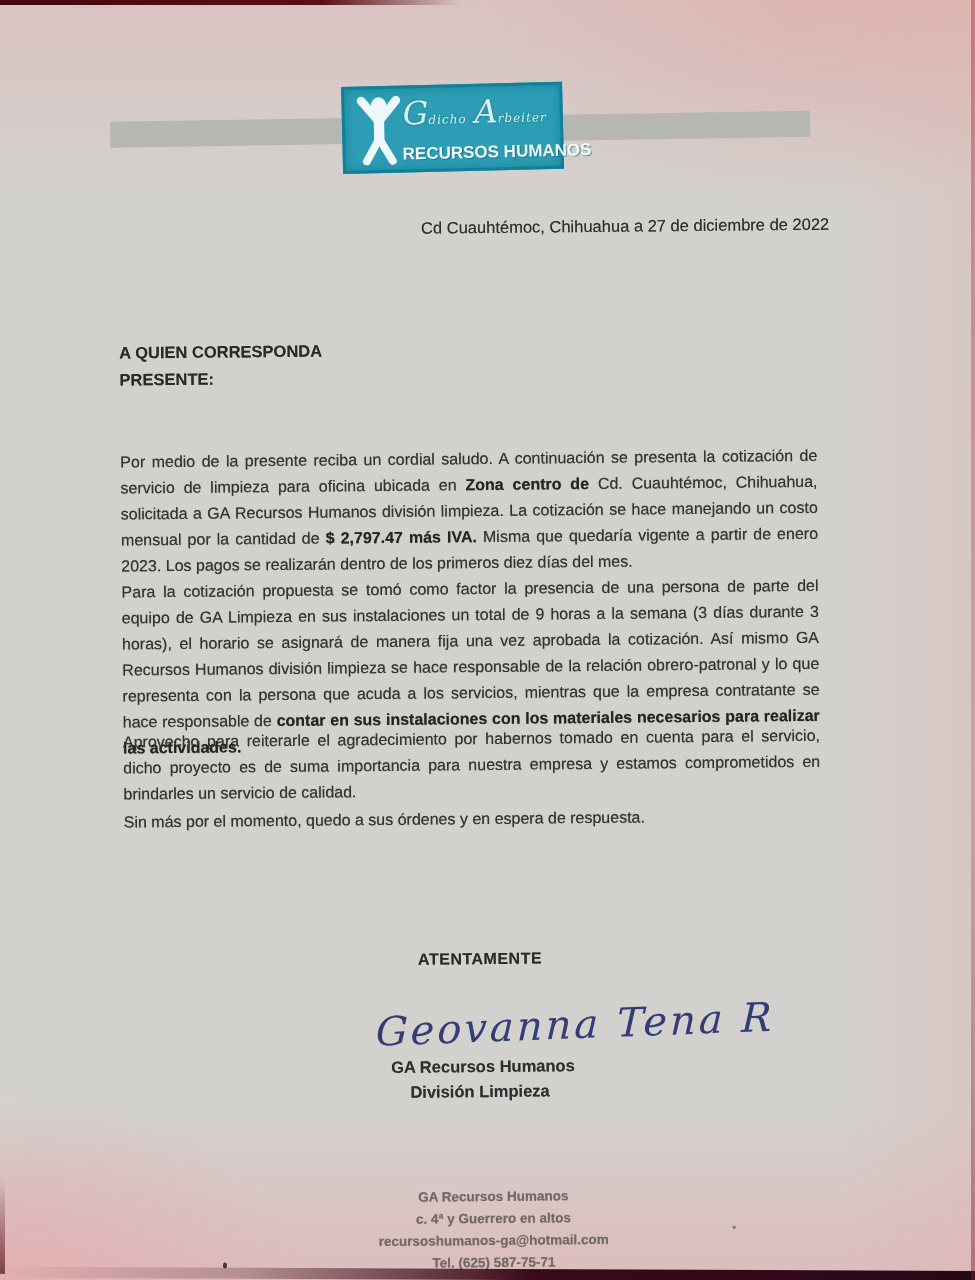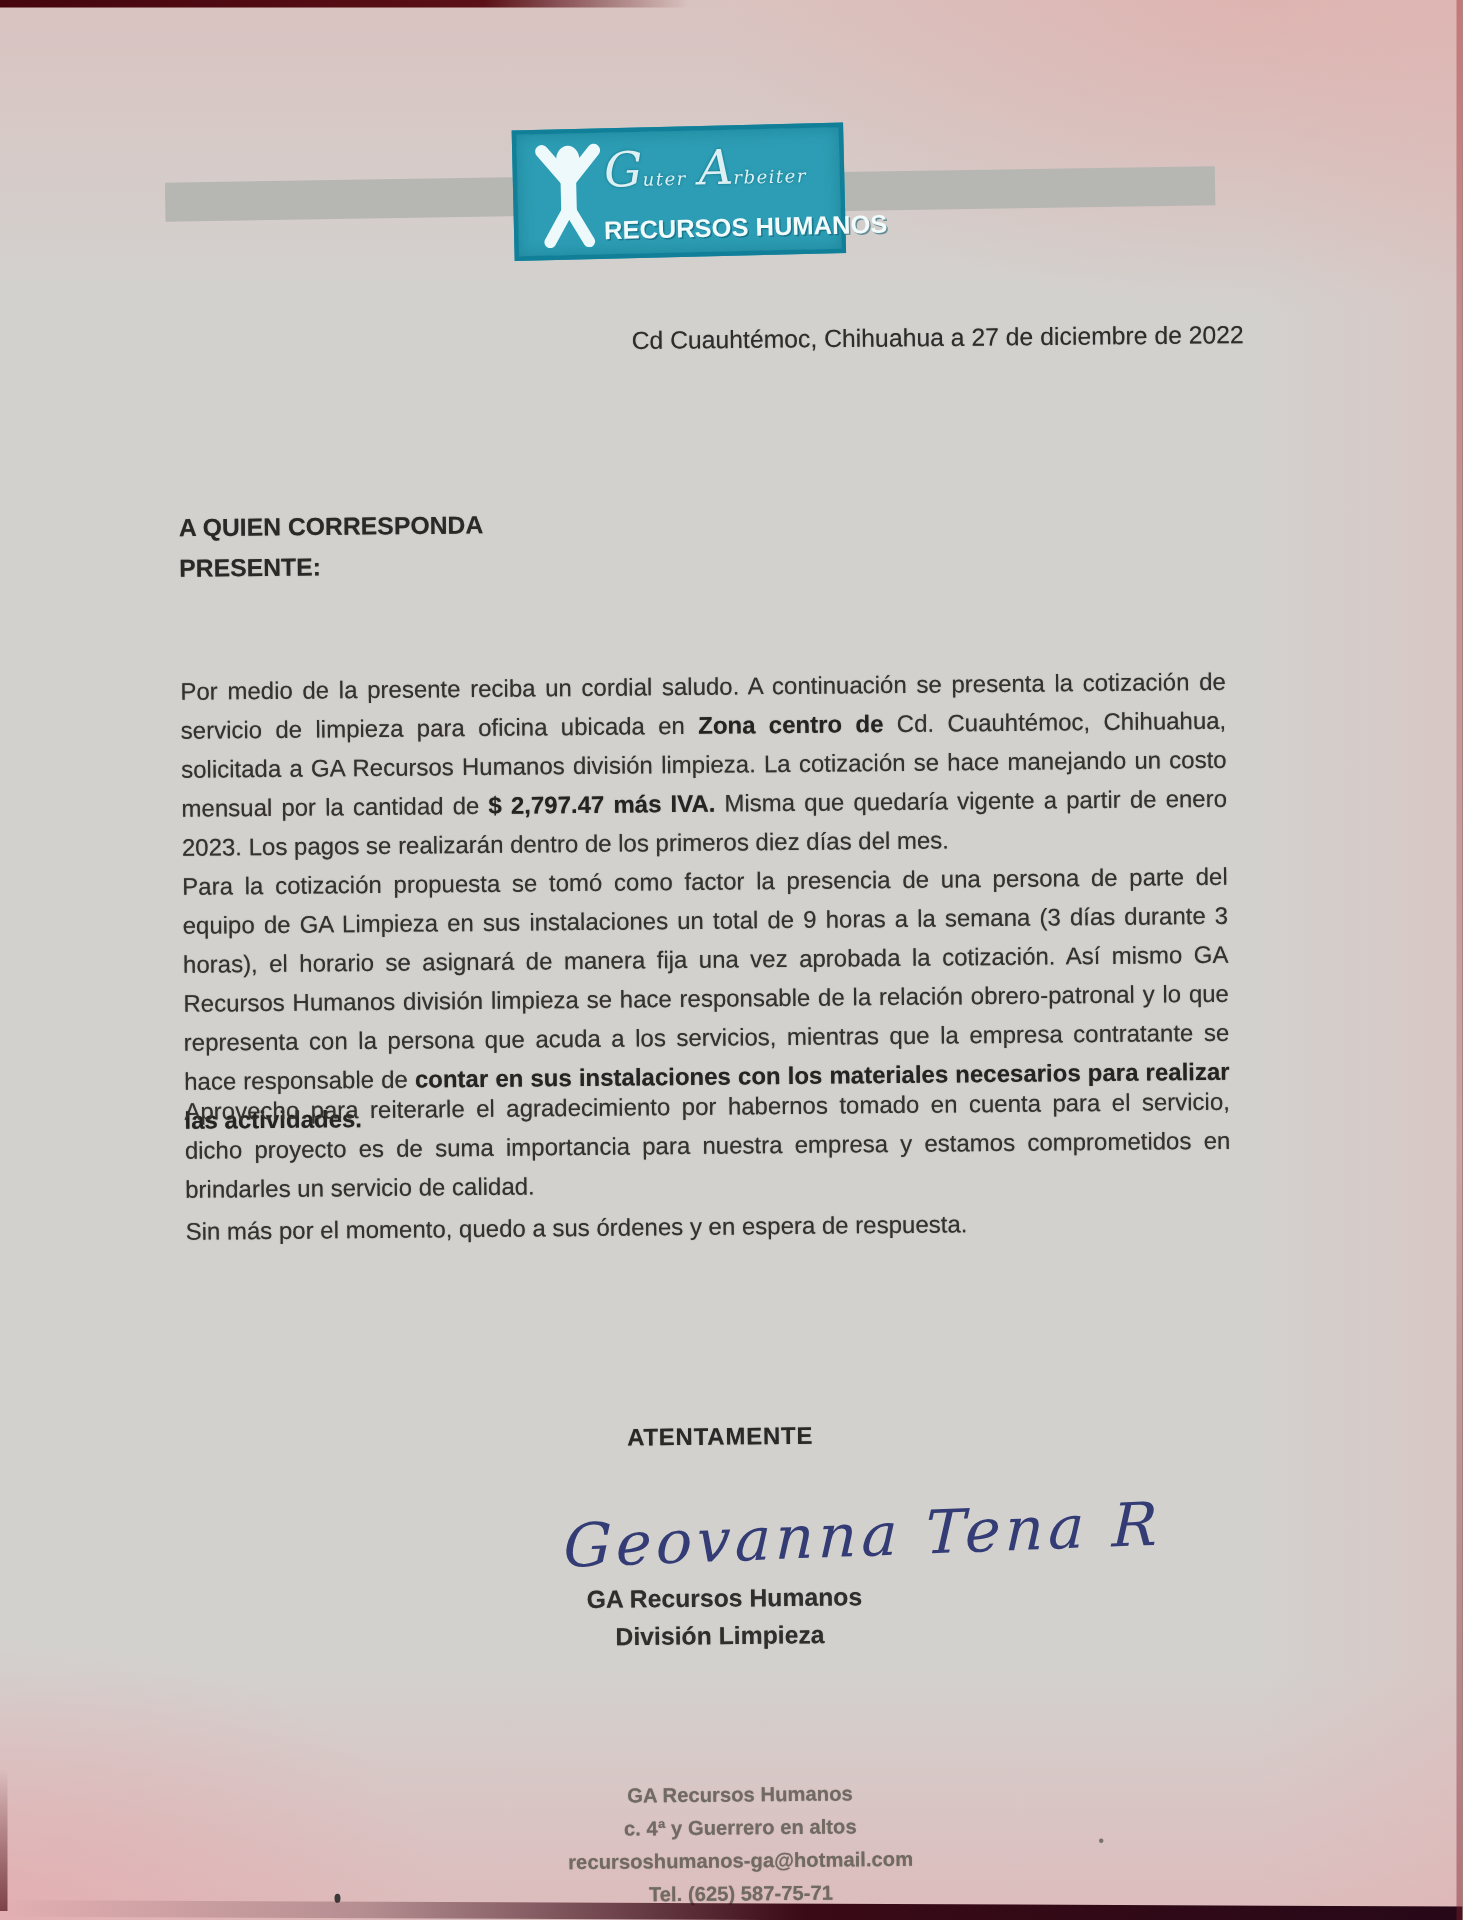--- a/index.html
+++ b/index.html
@@ -134,21 +134,21 @@
 
       <div class="logo">
         <svg class="figure" viewBox="0 0 60 80">
           <ellipse cx="30" cy="13" rx="9" ry="11" fill="#eef9fb"></ellipse>
           <path d="M30 30 L10 6" stroke="#eef9fb" stroke-width="10" stroke-linecap="round" fill="none"></path>
           <path d="M30 30 L50 6" stroke="#eef9fb" stroke-width="10" stroke-linecap="round" fill="none"></path>
           <path d="M30 27 L30 52" stroke="#eef9fb" stroke-width="12" stroke-linecap="round" fill="none"></path>
           <path d="M30 50 L15 76" stroke="#eef9fb" stroke-width="9" stroke-linecap="round" fill="none"></path>
           <path d="M30 50 L45 76" stroke="#eef9fb" stroke-width="9" stroke-linecap="round" fill="none"></path>
         </svg>
-        <div class="brand-script"><span class="cap">G</span><span class="small">uter</span><span class="gap"></span><span class="cap">A</span><span class="small">rbeiter</span></div>
+        <div class="brand-script"><span class="cap">G</span><span class="small">dicho</span><span class="gap"></span><span class="cap">A</span><span class="small">rbeiter</span></div>
         <div class="brand-sub">RECURSOS HUMANOS</div>
       </div>
 
       <div class="date">Cd Cuauhtémoc, Chihuahua a 27 de diciembre de 2022</div>
 
       <div class="salut">
         <div>A QUIEN CORRESPONDA</div>
         <div>PRESENTE:</div>
       </div>
 

